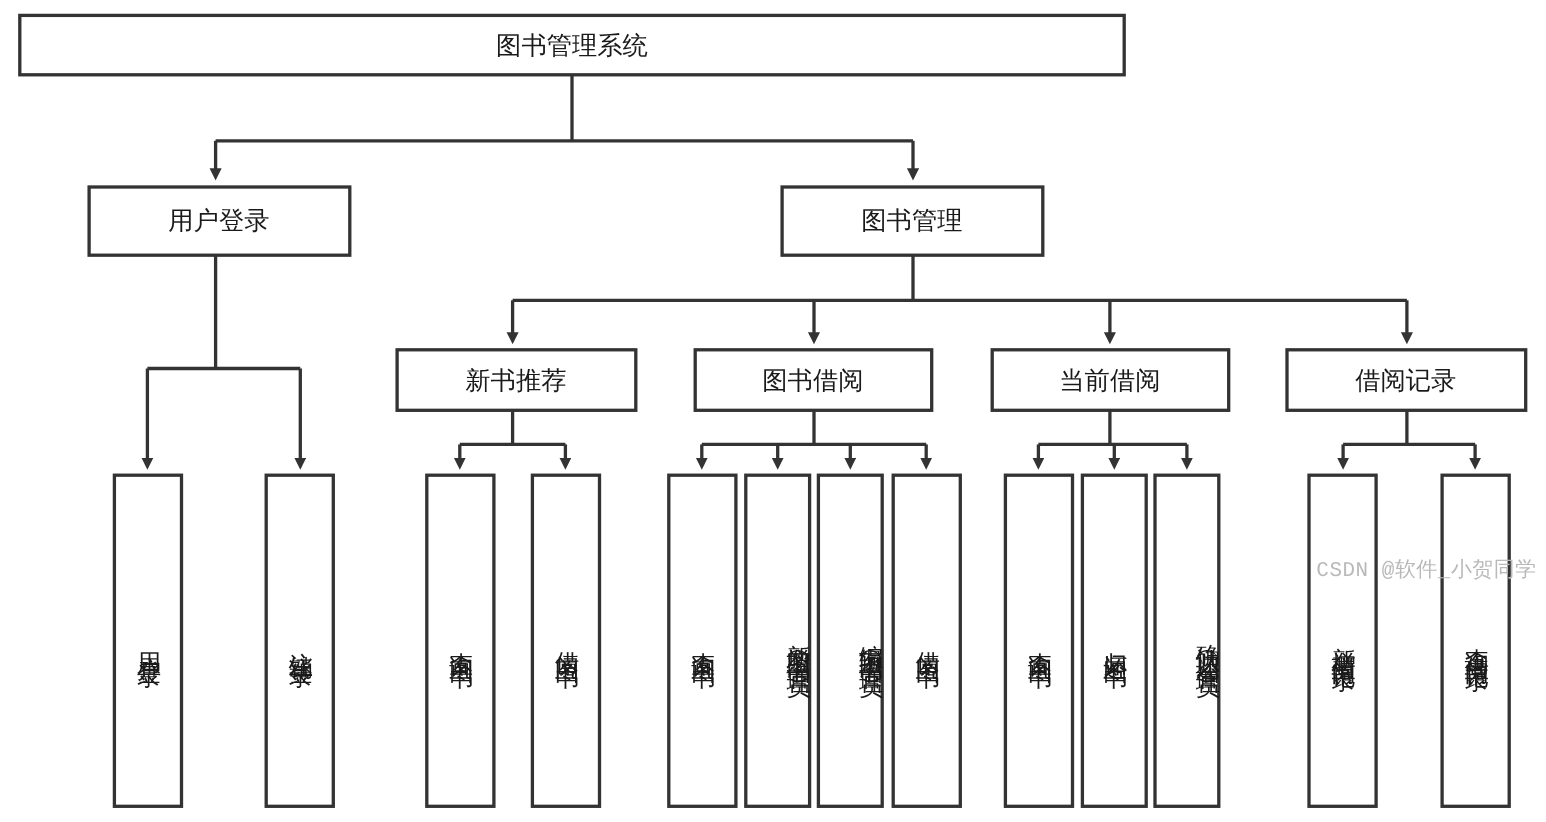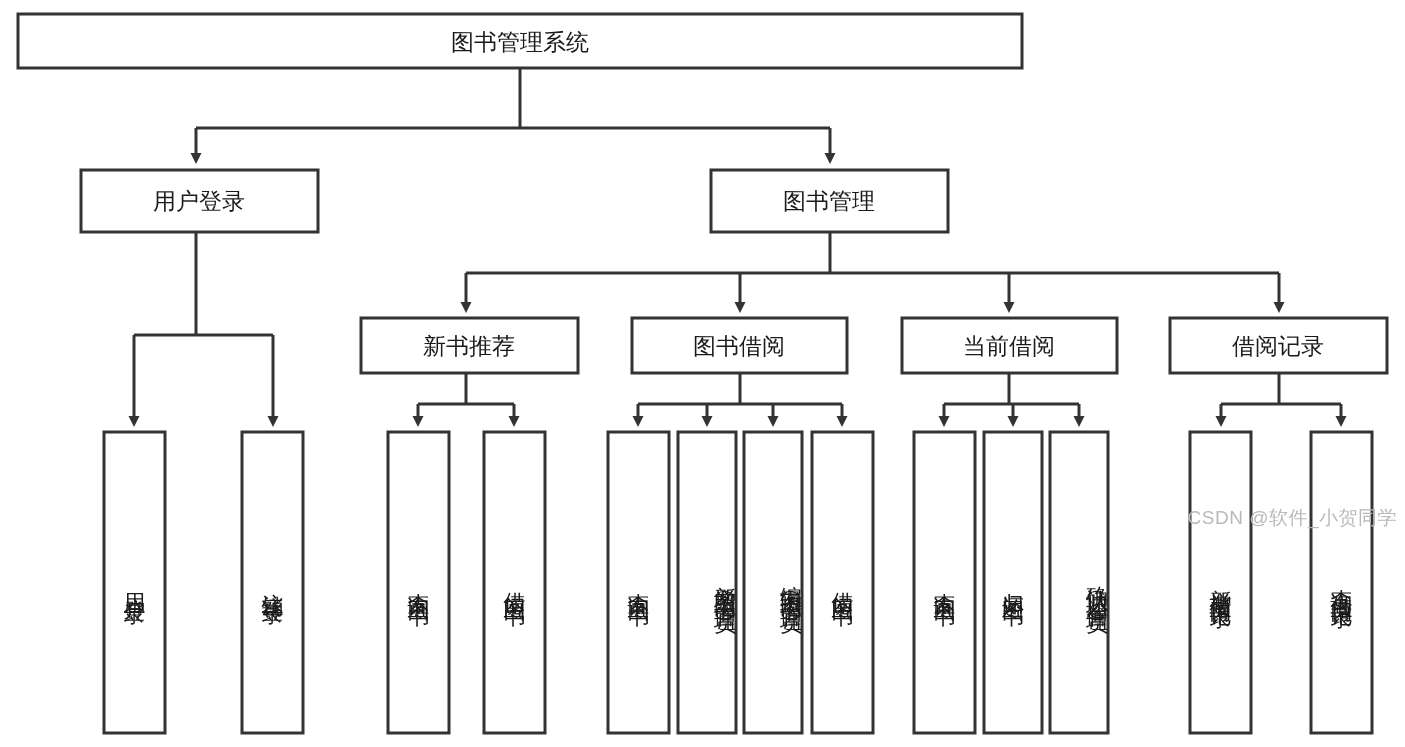--- a/index.html
+++ b/index.html
@@ -66,21 +66,21 @@
     white-space: nowrap;
     pointer-events: none;
   }
   .vlabel.center-v {
     align-items: center;
   }
   .watermark {
     position: absolute;
     right: 8px;
     bottom: 6px;
-    font-family: Liberation Sans, sans-serif;
+    font-family: Liberation Mono, monospace;
     font-size: 19px;
     color: #b9b9b9;
     white-space: nowrap;
     letter-spacing: 0.5px;
   }
 </style>
 </head>
 <body>
 
 <div id="diagram-root">

